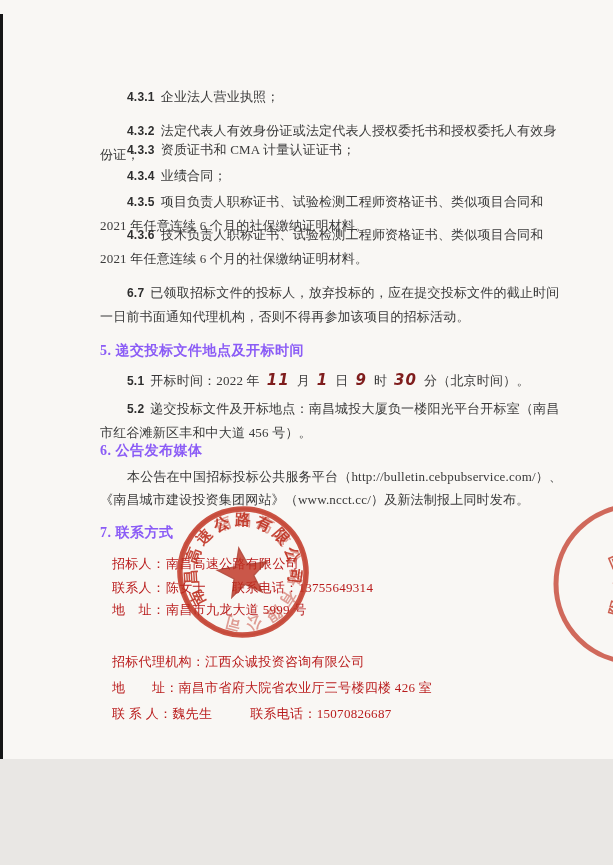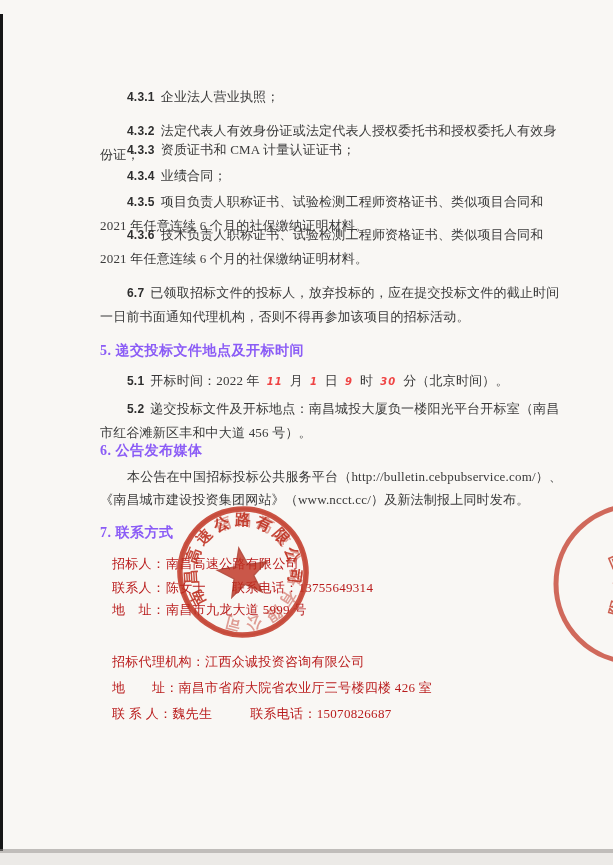--- a/index.html
+++ b/index.html
@@ -4,21 +4,21 @@
 <style>
   html,body{margin:0;padding:0;}
   body{
     width:613px;height:865px;
     background:#e9e7e4;
     font-family:"Liberation Serif", serif;
     overflow:hidden;
   }
   .page{
     position:relative;
-    width:613px;height:865px;
+    width:613px;height:759px;
     background:#f9f7f4;
     overflow:hidden;
     color:#333;
   }
   
   .edge-left{
     position:absolute;left:0;top:14px;width:3px;height:837px;
     background:#161616;
   }
   .edge-bottom{
@@ -43,22 +43,22 @@
   }
   .heading{
     position:absolute;left:100px;width:466px;
     font-size:14px;font-weight:700;color:#8b5cf6;
     font-family:"Liberation Serif", serif;
     letter-spacing:.5px;
   }
   .sub{ text-indent:27px; }
   .hw{
     font-family:"DejaVu Sans", sans-serif;
-    font-style:italic;font-weight:700;font-size:10px;
-    color:#ef4444;padding:0 7px;letter-spacing:1px;
+    font-style:italic;font-weight:700;font-size:15px;
+    color:#7f1d1d;padding:0 7px;letter-spacing:1px;
   }
   .contact-row{
     position:absolute;left:112px;width:470px;
     font-size:13px;color:#b91c1c;letter-spacing:.3px;
     white-space:nowrap;
   }
   .contact-row .lbl{display:inline-block;}
   .bidder-row .lbl{min-width:54px;}
   .phone-part{display:inline-block;}
   .gap-s{margin-left:26px;}

